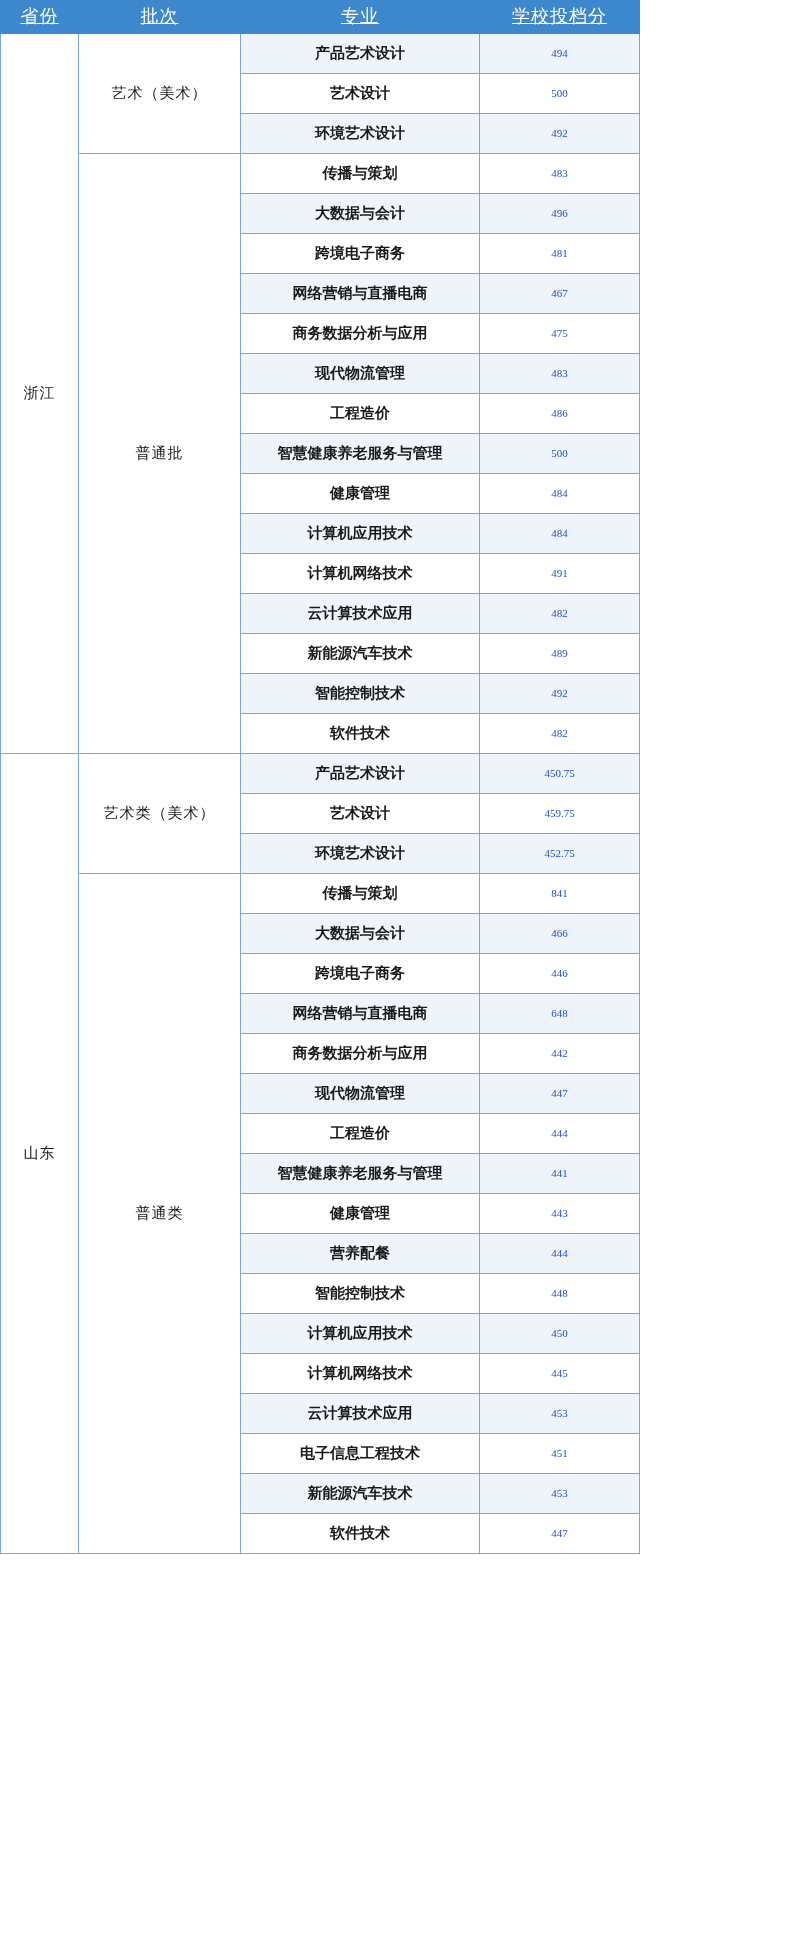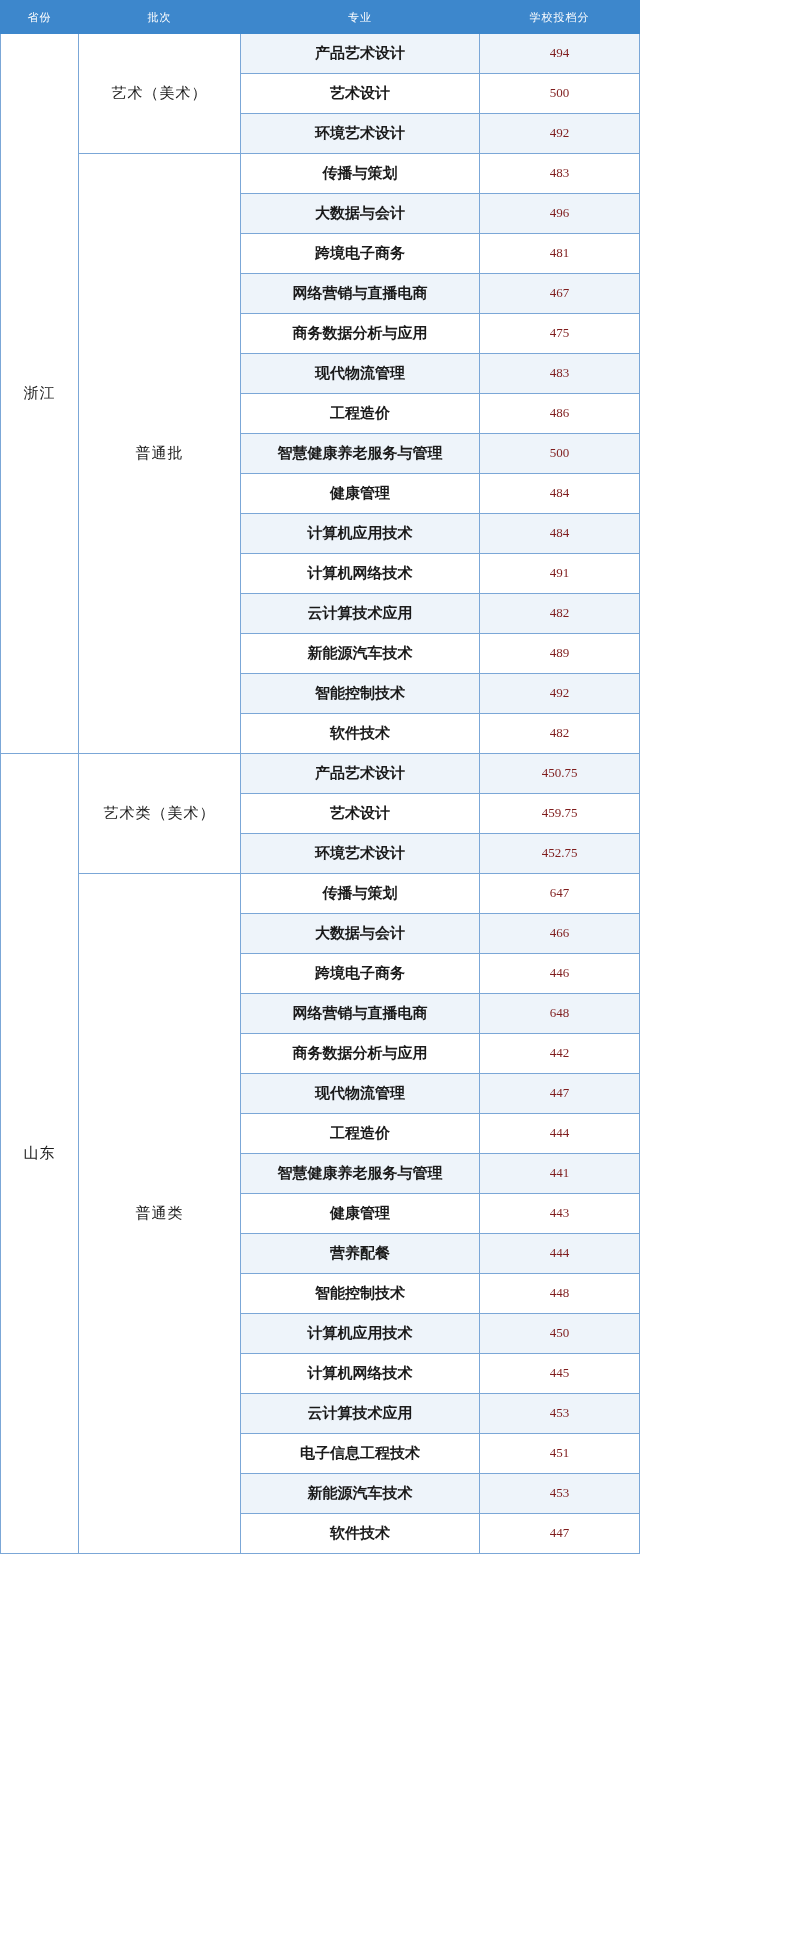--- a/index.html
+++ b/index.html
@@ -31,36 +31,37 @@
     font-size: 15px;
     line-height: 1.3;
     padding: 0 4px;
     color: #1a1a1a;
     font-weight: normal;
   }
   #score-table thead th {
     height: 32px;
     background: #3d87cc;
     color: #ffffff;
-    font-size: 11px;
+    font-size: 18px;
     letter-spacing: 1px;
     border-color: #3d87cc;
+    text-decoration: underline;
   }
   #score-table tbody tr { height: 40px; }
   #score-table tbody td.cell-major {
     background: #eef4fa;
     font-weight: bold;
   }
   #score-table tbody tr.alt td.cell-major {
     background: #ffffff;
   }
   #score-table tbody td.cell-score {
-    color: #7f1d1d;
+    color: #1d4ed8;
     background: #eef4fa;
-    font-size: 13px;
+    font-size: 11px;
   }
   #score-table tbody tr.alt td.cell-score {
     background: #ffffff;
   }
   #score-table td.cell-province,
   #score-table td.cell-batch {
     background: #ffffff;
     letter-spacing: 1px;
     text-align: center;
   }
@@ -169,21 +170,21 @@
         <td class="cell-major">艺术设计</td>
         <td class="cell-score">459.75</td>
       </tr>
       <tr>
         <td class="cell-major">环境艺术设计</td>
         <td class="cell-score">452.75</td>
       </tr>
       <tr class="alt">
         <td class="cell-batch" rowspan="17">普通类</td>
         <td class="cell-major">传播与策划</td>
-        <td class="cell-score">647</td>
+        <td class="cell-score">841</td>
       </tr>
       <tr>
         <td class="cell-major">大数据与会计</td>
         <td class="cell-score">466</td>
       </tr>
       <tr class="alt">
         <td class="cell-major">跨境电子商务</td>
         <td class="cell-score">446</td>
       </tr>
       <tr>

